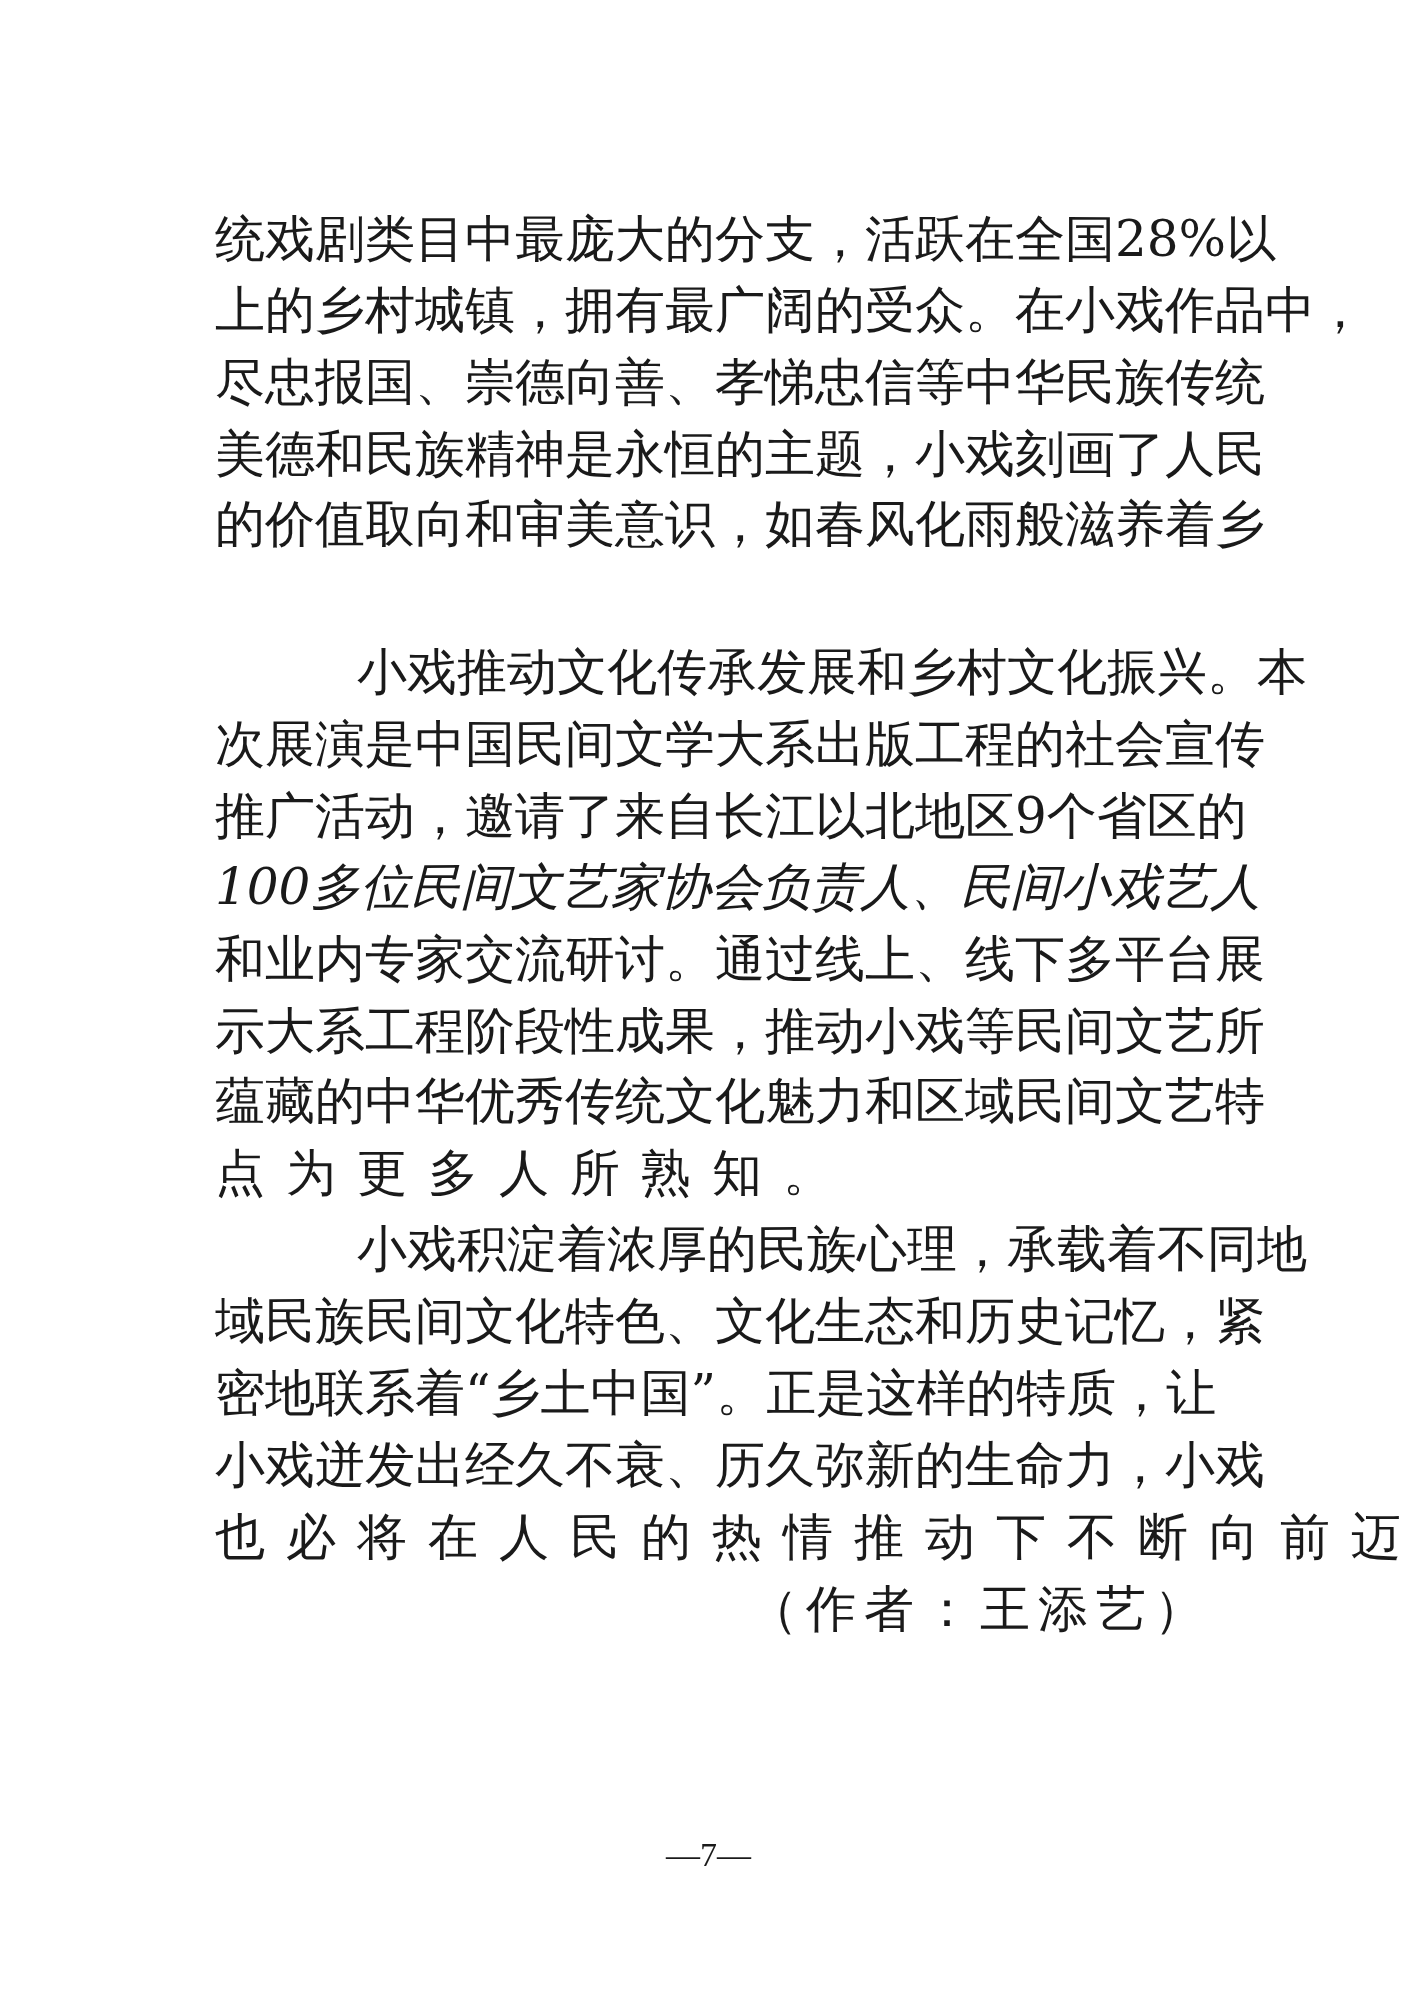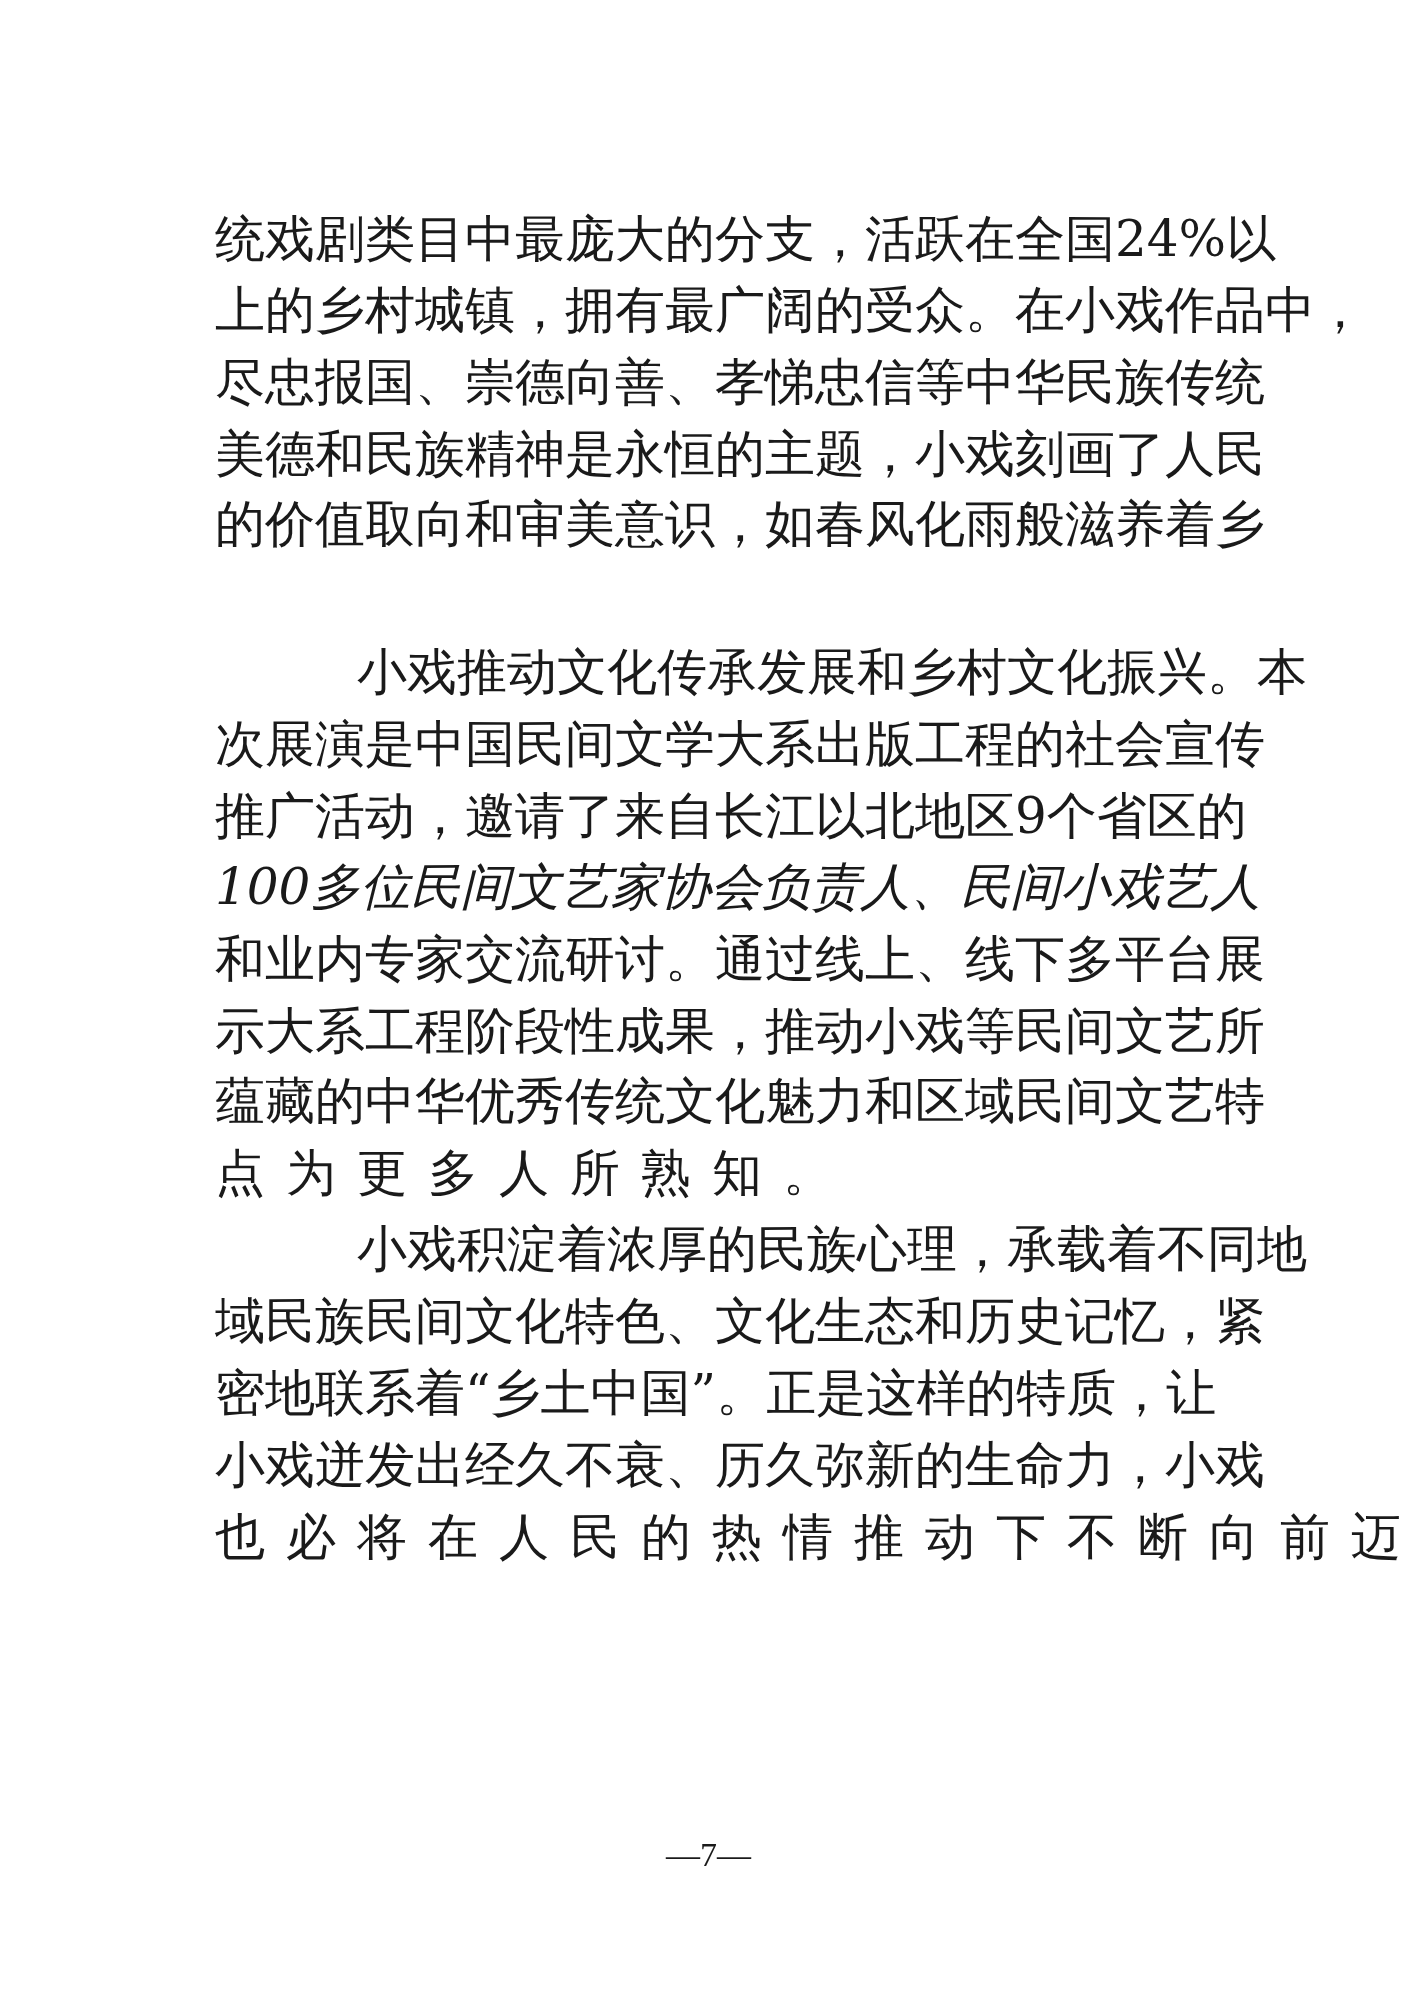--- a/index.html
+++ b/index.html
@@ -34,21 +34,21 @@
       <span>大</span>
       <span>的</span>
       <span>分</span>
       <span>支</span>
       <span>，</span>
       <span>活</span>
       <span>跃</span>
       <span>在</span>
       <span>全</span>
       <span>国</span>
-      <span>24%</span>
+      <span>28%</span>
       <span>以</span>
     </div>
   <div class="line" style="top: 310px; display: flex; justify-content: space-between;">
       <span>上</span>
       <span>的</span>
       <span>乡</span>
       <span>村</span>
       <span>城</span>
       <span>镇</span>
       <span>，</span>
@@ -384,15 +384,16 @@
       <span>的</span>
       <span>生</span>
       <span>命</span>
       <span>力</span>
       <span>，</span>
       <span>小</span>
       <span>戏</span>
     </div>
   <div class="line last" style="top:1537px">也必将在人民的热情推动下不断向前迈进。</div>
 
+  <div class="author">（作者：王添艺）</div>
 
   <div class="pagenum">—7—</div>
 </div>
 
 </body></html>

